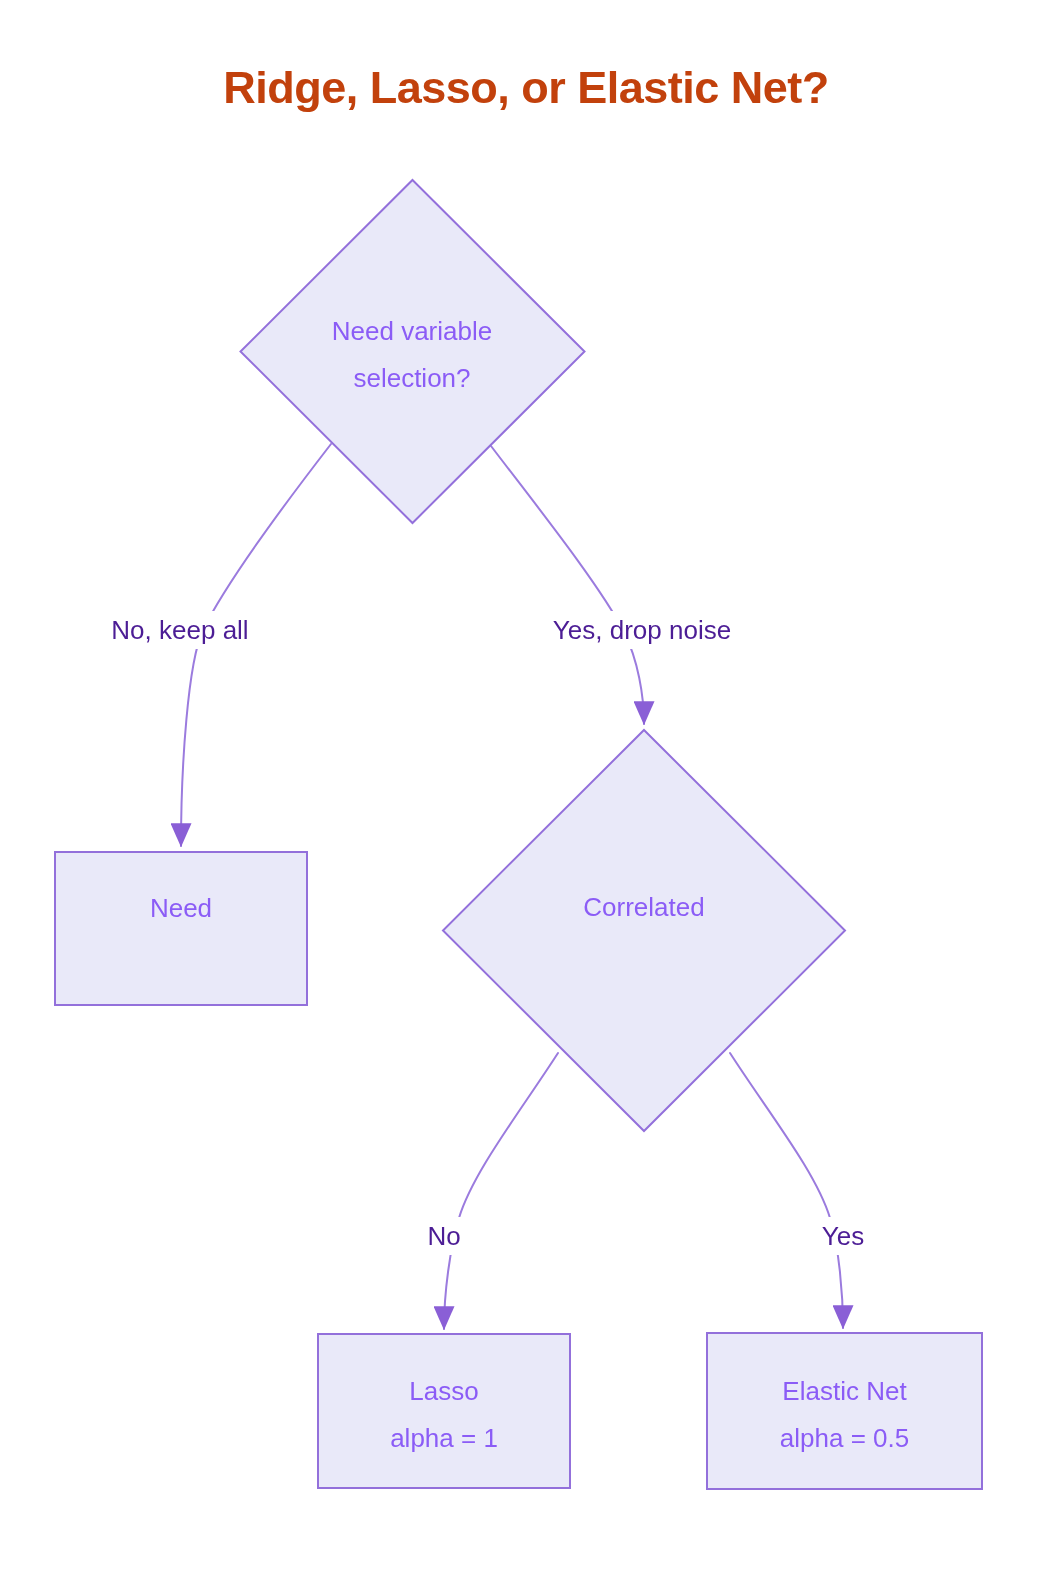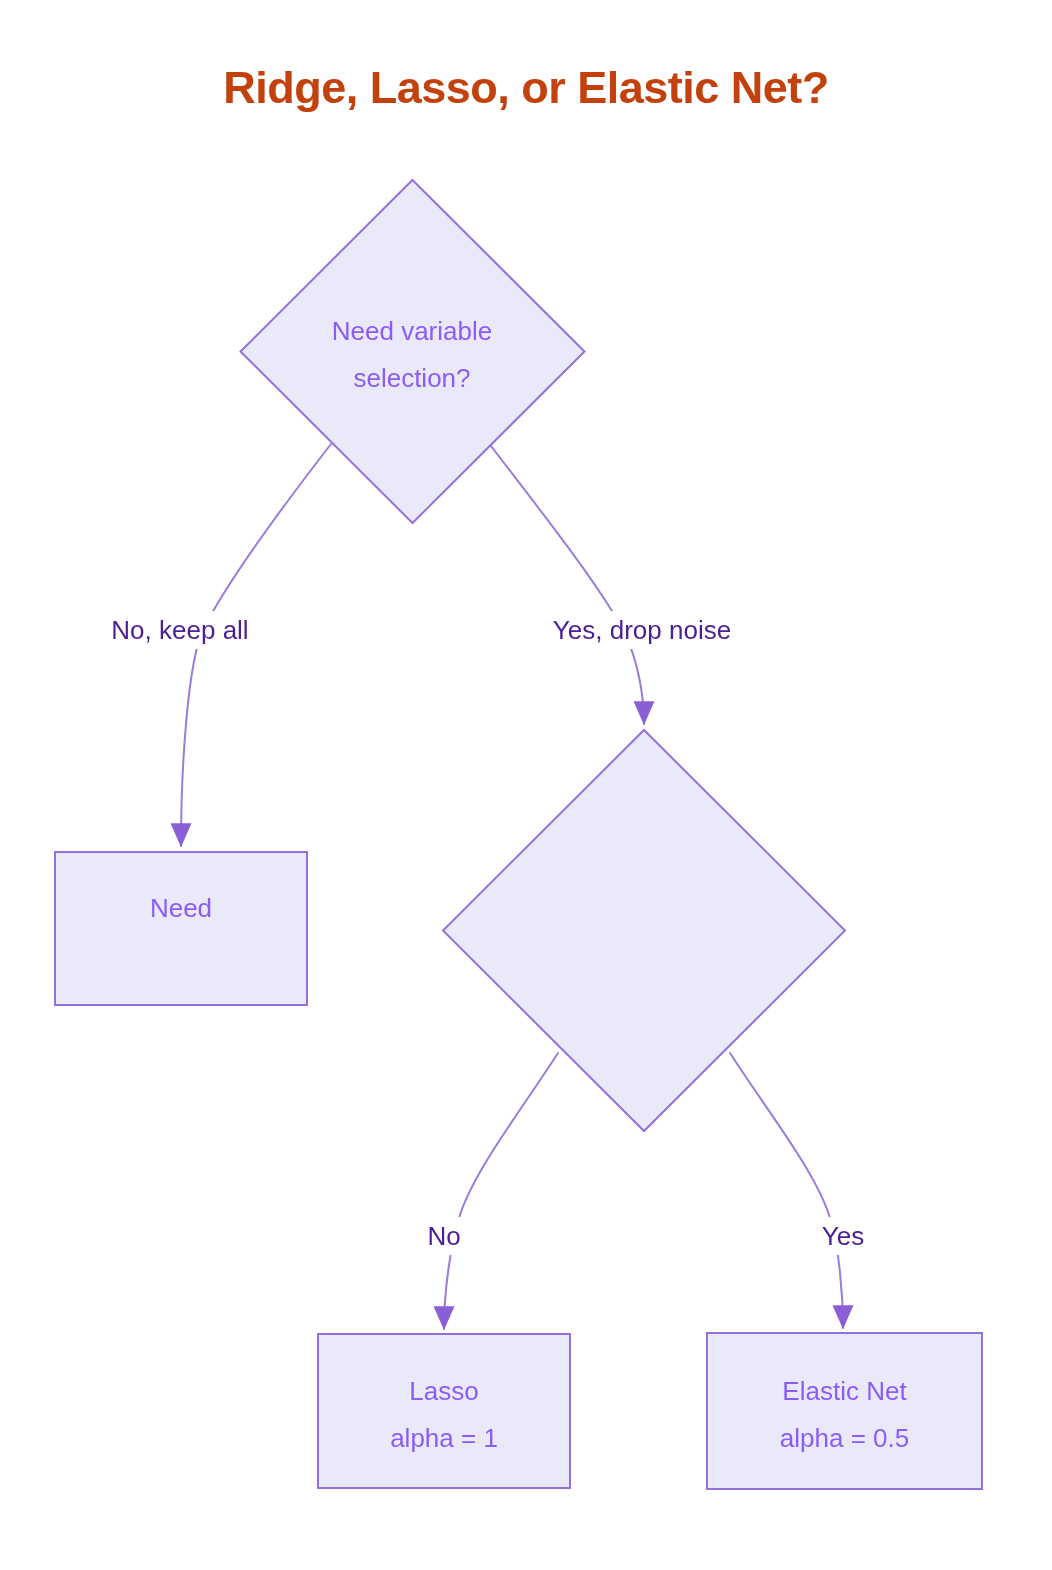--- a/index.html
+++ b/index.html
@@ -86,20 +86,21 @@
     <rect class="node-shape" x="318" y="1334" width="252" height="154"></rect>
     <rect class="node-shape" x="707" y="1333" width="275" height="156"></rect>
   </svg>
 
   <div class="node-label" style="left:262px; top:308px; width:300px;">
     <div>Need variable</div>
     <div>selection?</div>
   </div>
 
   <div class="node-label" style="left:494px; top:884px; width:300px;">
+    <div>Correlated</div>
   </div>
 
   <div class="node-label" style="left:55px; top:885px; width:252px;">
     <div>Need</div>
   </div>
 
   <div class="node-label" style="left:318px; top:1368px; width:252px;">
     <div>Lasso</div>
     <div>alpha = 1</div>
   </div>

